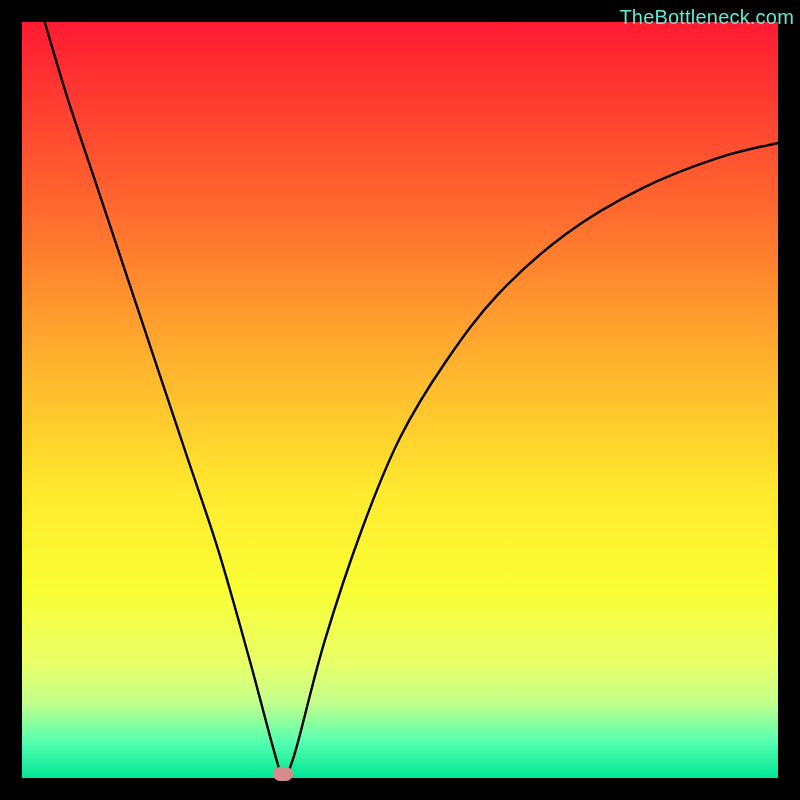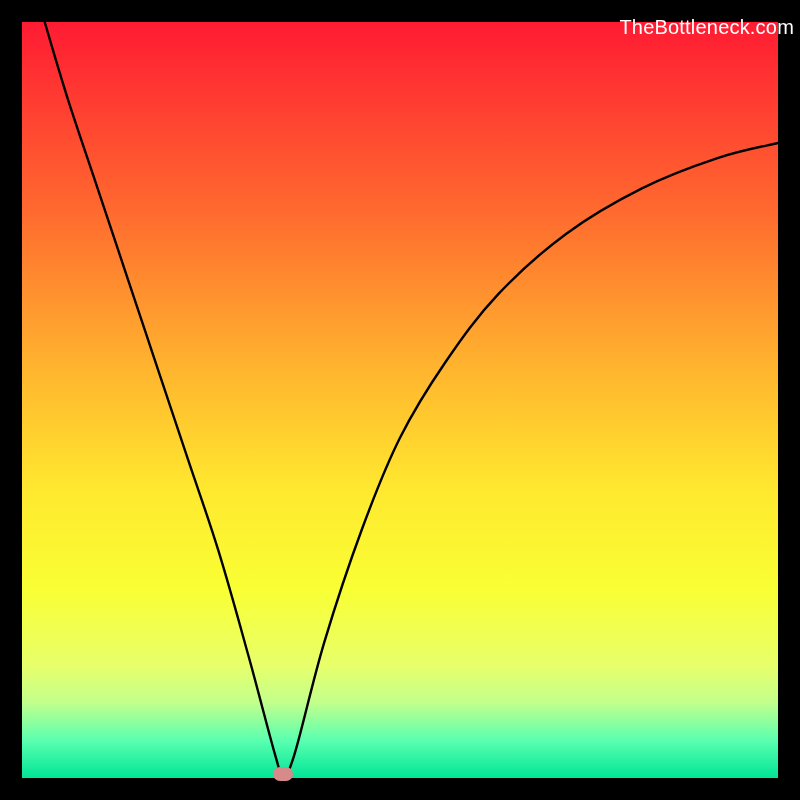--- a/index.html
+++ b/index.html
@@ -24,25 +24,25 @@
       #ffe92f 62%,
       #f9ff34 75%,
       #e8ff6a 85%,
       #c3ff8c 90%,
       #5bffb0 95%,
       #00e596 100%
     );
   }
   .watermark {
     position: absolute;
-    top: 16px;
+    top: 6px;
     right: 6px;
     font-size: 20px;
     font-weight: 500;
-    color: #ffffff;
+    color: #5eead4;
     letter-spacing: 0.2px;
     margin-left: 41px;
   }
   svg.curve {
     position: absolute;
     left: 22px;
     top: 22px;
     width: 756px;
     height: 756px;
     pointer-events: none;

